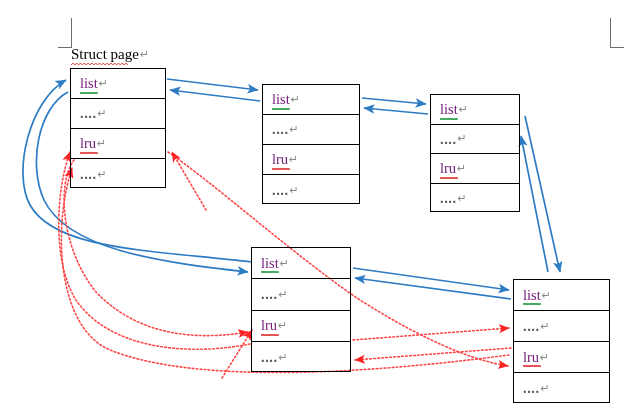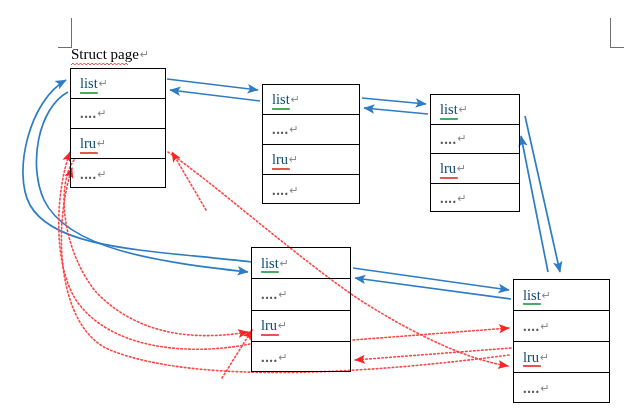--- a/index.html
+++ b/index.html
@@ -38,21 +38,21 @@
     align-items: center;
     padding-left: 9px;
     position: relative;
   }
   .struct-row:last-child {
     border-bottom: none;
   }
   .row-label {
     font-family: "Liberation Serif", serif;
     font-size: 14.5px;
-    color: #0c4a6e;
+    color: #701a75;
     letter-spacing: 0px;
     line-height: 1;
     position: relative;
     white-space: nowrap;
   }
   .row-label.dots {
     color: #5a5a5a;
     font-weight: bold;
     letter-spacing: 0.5px;
   }

